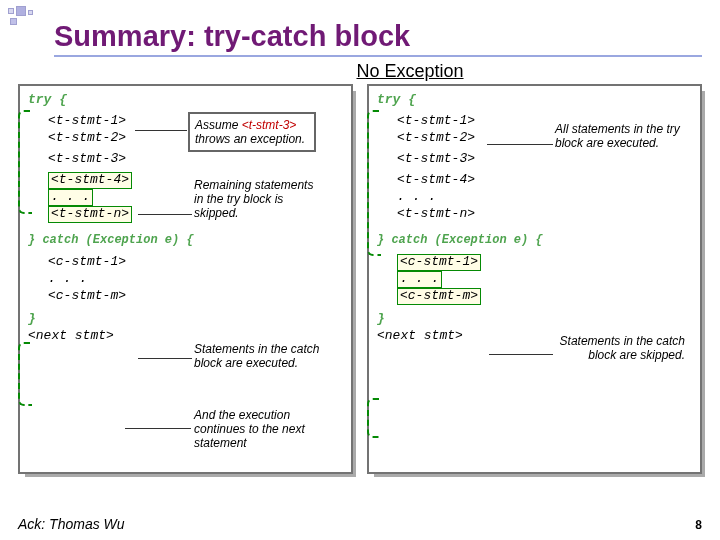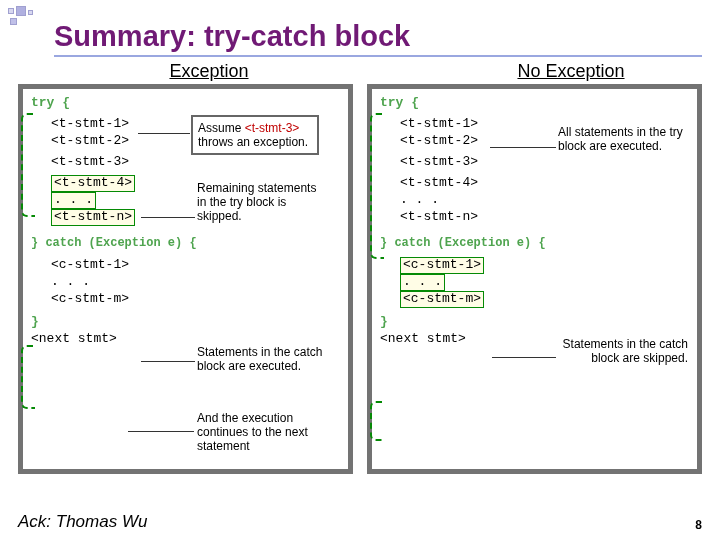--- a/index.html
+++ b/index.html
@@ -38,24 +38,25 @@
     text-align: center;
     text-decoration: underline;
     font-family: Arial, sans-serif;
   }
   .hd-left { flex: 1; padding-left: 60px;}
   .hd-right { flex: 1; padding-left: 100px;}
   .panels { display: flex; gap: 14px; margin-top: 2px;}
   .panel {
     position: relative;
     flex: 1;
-    border: 5px solid #737373;
+    border: 2px solid #737373;
     background: #fff;
     padding: 6px 18px 6px 6px;
     min-height: 390px;
+    font-style: italic;
   }
   .panel::after {
     content: "";
     position: absolute;
     right: -5px; bottom: -5px;
     width: 100%; height: 100%;
     background: #aaa;
     z-index: -1;
   }
   .code-col {
@@ -106,21 +107,21 @@
   }
   .conn {
     position: absolute;
     background: #333;
     height: 1px;
   }
   .ack {
     position: absolute;
     left: 18px; bottom: 8px;
     font-style: italic;
-    font-size: 17px;
+    font-size: 14px;
   }
   .pagenum {
     position: absolute;
     right: 18px; bottom: 8px;
     font-size: 12px;
     font-weight: bold;
   }
 </style>
 </head>
 <body>
@@ -131,21 +132,20 @@
     <div class="sq s3"></div>
     <div class="sq s4"></div>
 </div>
 
 <div class="title-wrap">
   <div class="title">Summary: try-catch block</div>
   <div class="title-underline"></div>
 </div>
 
 <div class="headings">
-  <div class="col-heading hd-left">Exception</div>
   <div class="col-heading hd-right">No Exception</div>
 </div>
 
 <div class="panels">
 
   <div class="panel">
     <div class="brace-green" style="left:-2px; top:24px; height:104px;"></div>
     <div class="brace-green" style="left:-2px; top:256px; height:64px;"></div>
 
     <div class="code-col">

